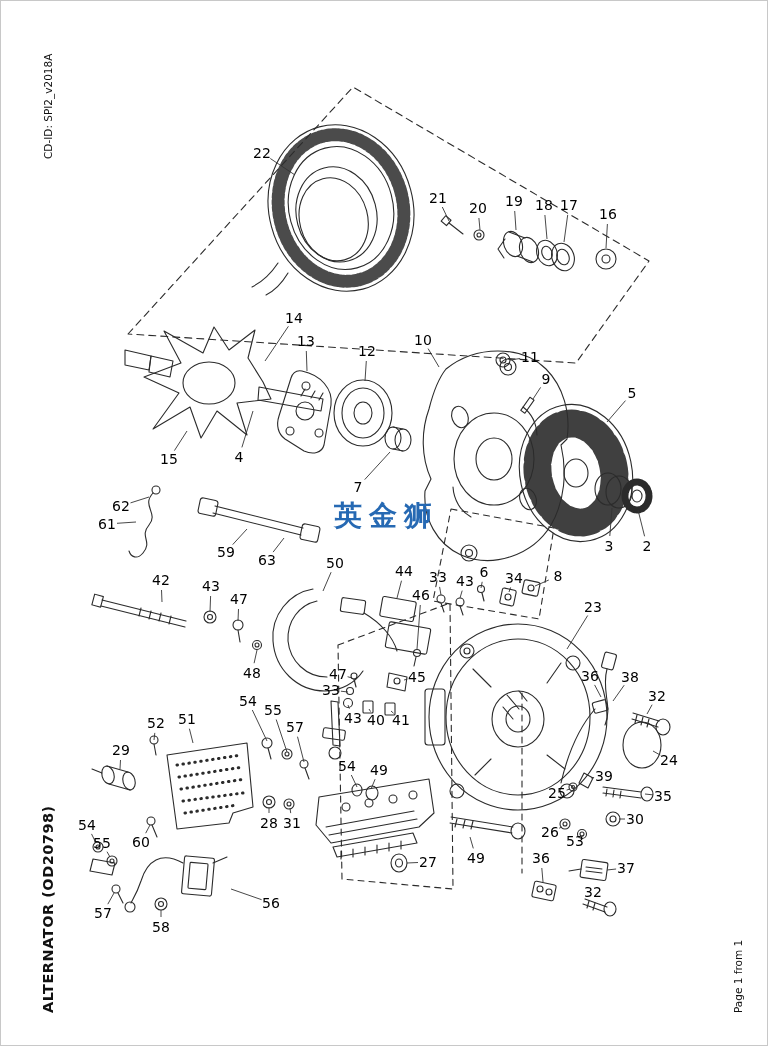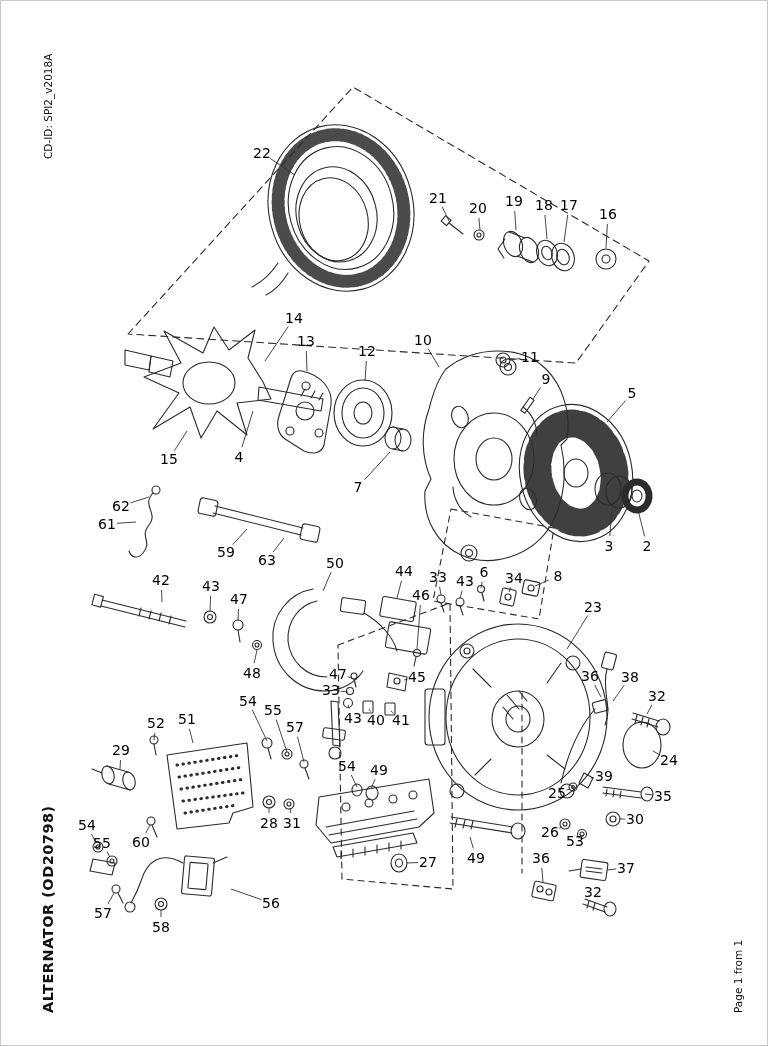--- a/index.html
+++ b/index.html
@@ -512,14 +512,15 @@
         <text x="160" y="931">58</text>
         <line x1="260.6" y1="898.7" x2="230" y2="888"></line>
         <text x="270" y="907">56</text>
         <line x1="417.0" y1="861.5" x2="406" y2="862"></line>
         <text x="427" y="866">27</text>
         <line x1="472.3" y1="847.4" x2="469" y2="836"></line>
         <text x="475" y="862">49</text>
       </g>
   </svg>
 
+  <div class="watermark" style="color: rgb(38, 105, 179);">英金狮</div>
 
 </div>
 
 </body></html>

